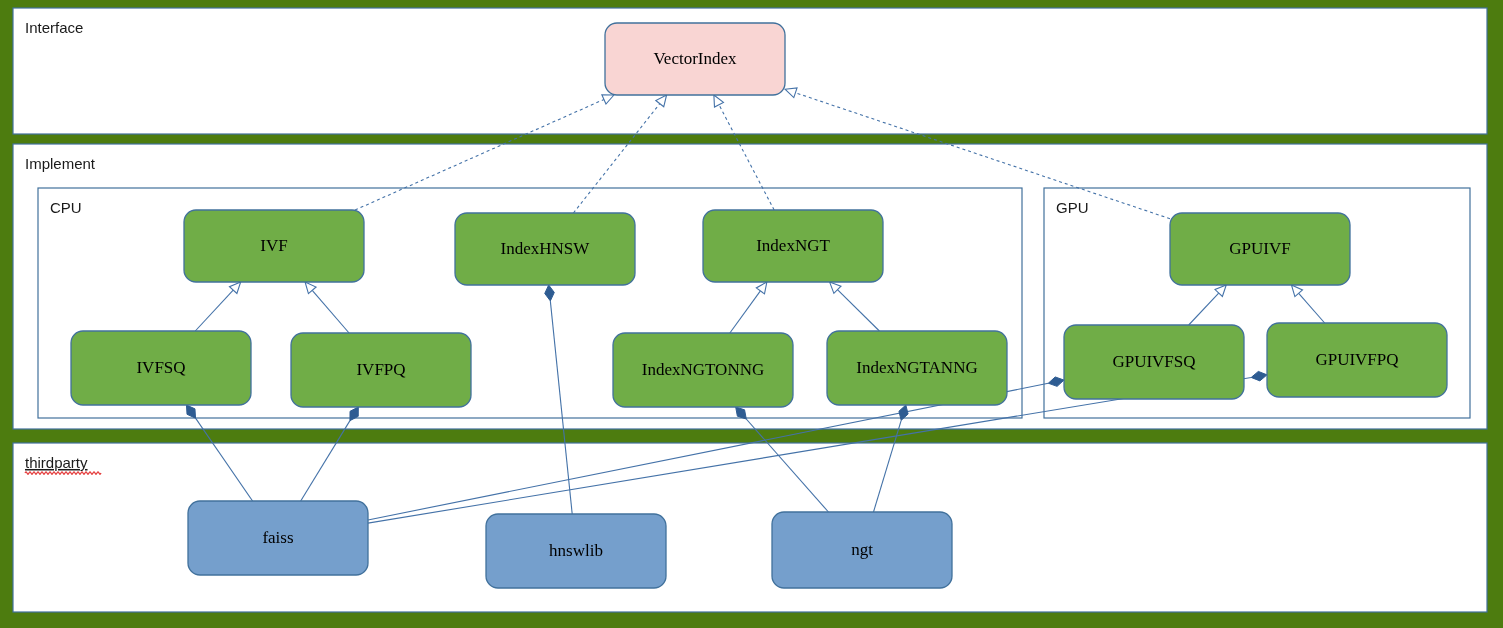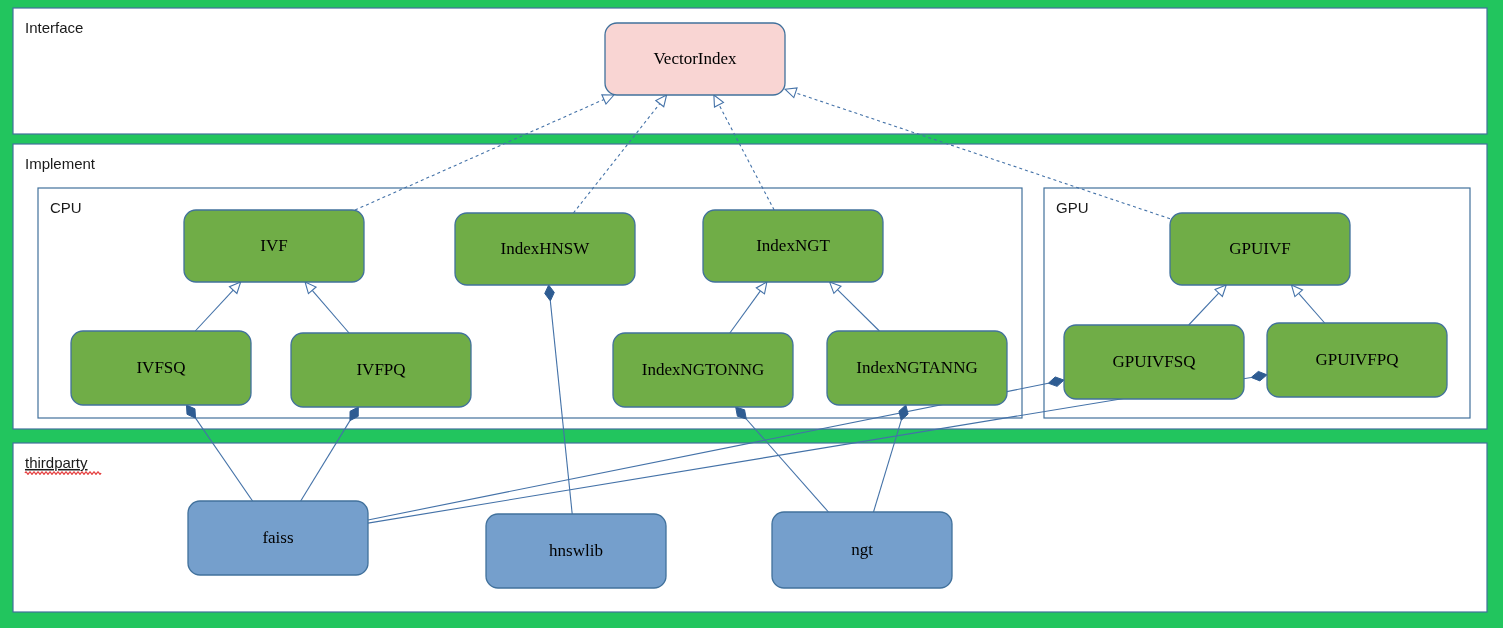--- a/index.html
+++ b/index.html
@@ -4,21 +4,21 @@
 <style>
   html, body {
     margin: 0;
     padding: 0;
     background: #ffffff;
   }
   #canvas {
     position: relative;
     width: 1503px;
     height: 628px;
-    background: #22c55e;
+    background: #4d7c0f;
     font-family: "Liberation Sans", sans-serif;
     overflow: hidden;
   }
   svg.diagram {
     position: absolute;
     left: 0;
     top: 0;
     width: 1503px;
     height: 628px;
   }

